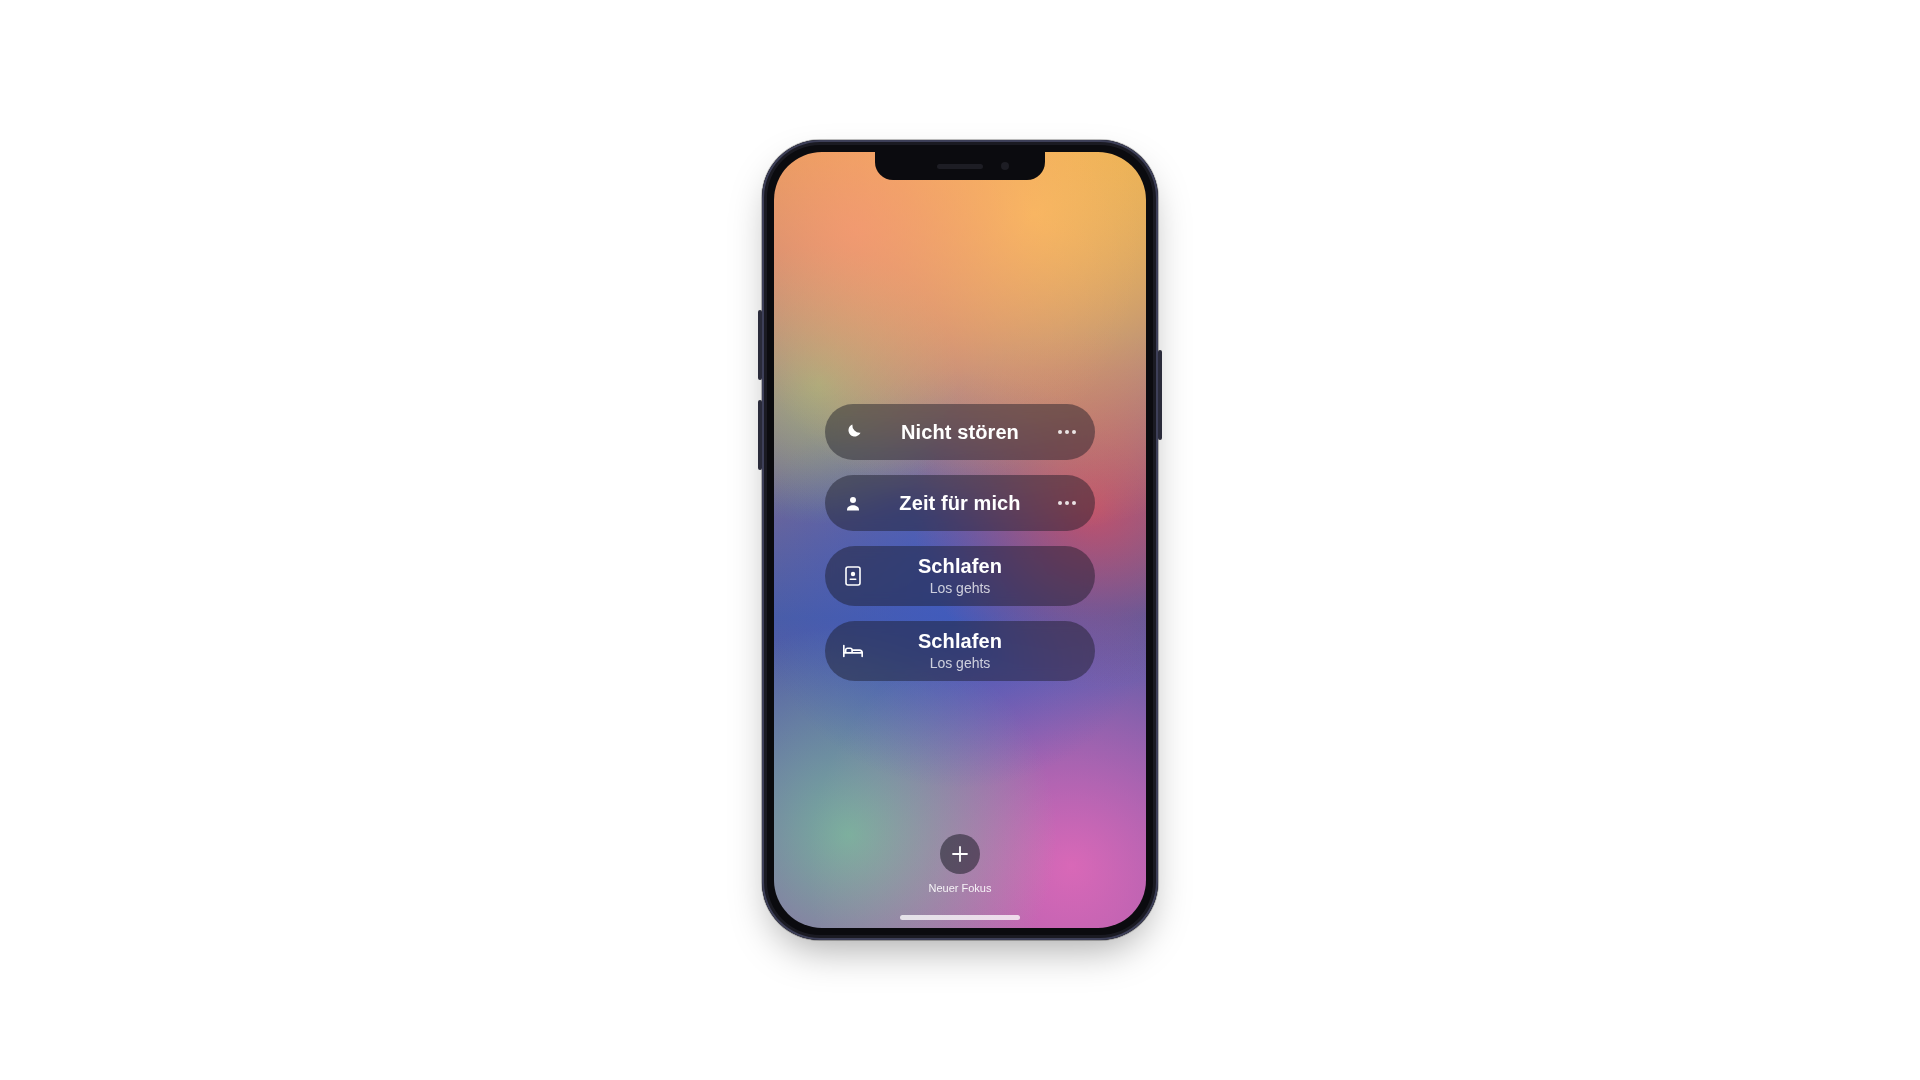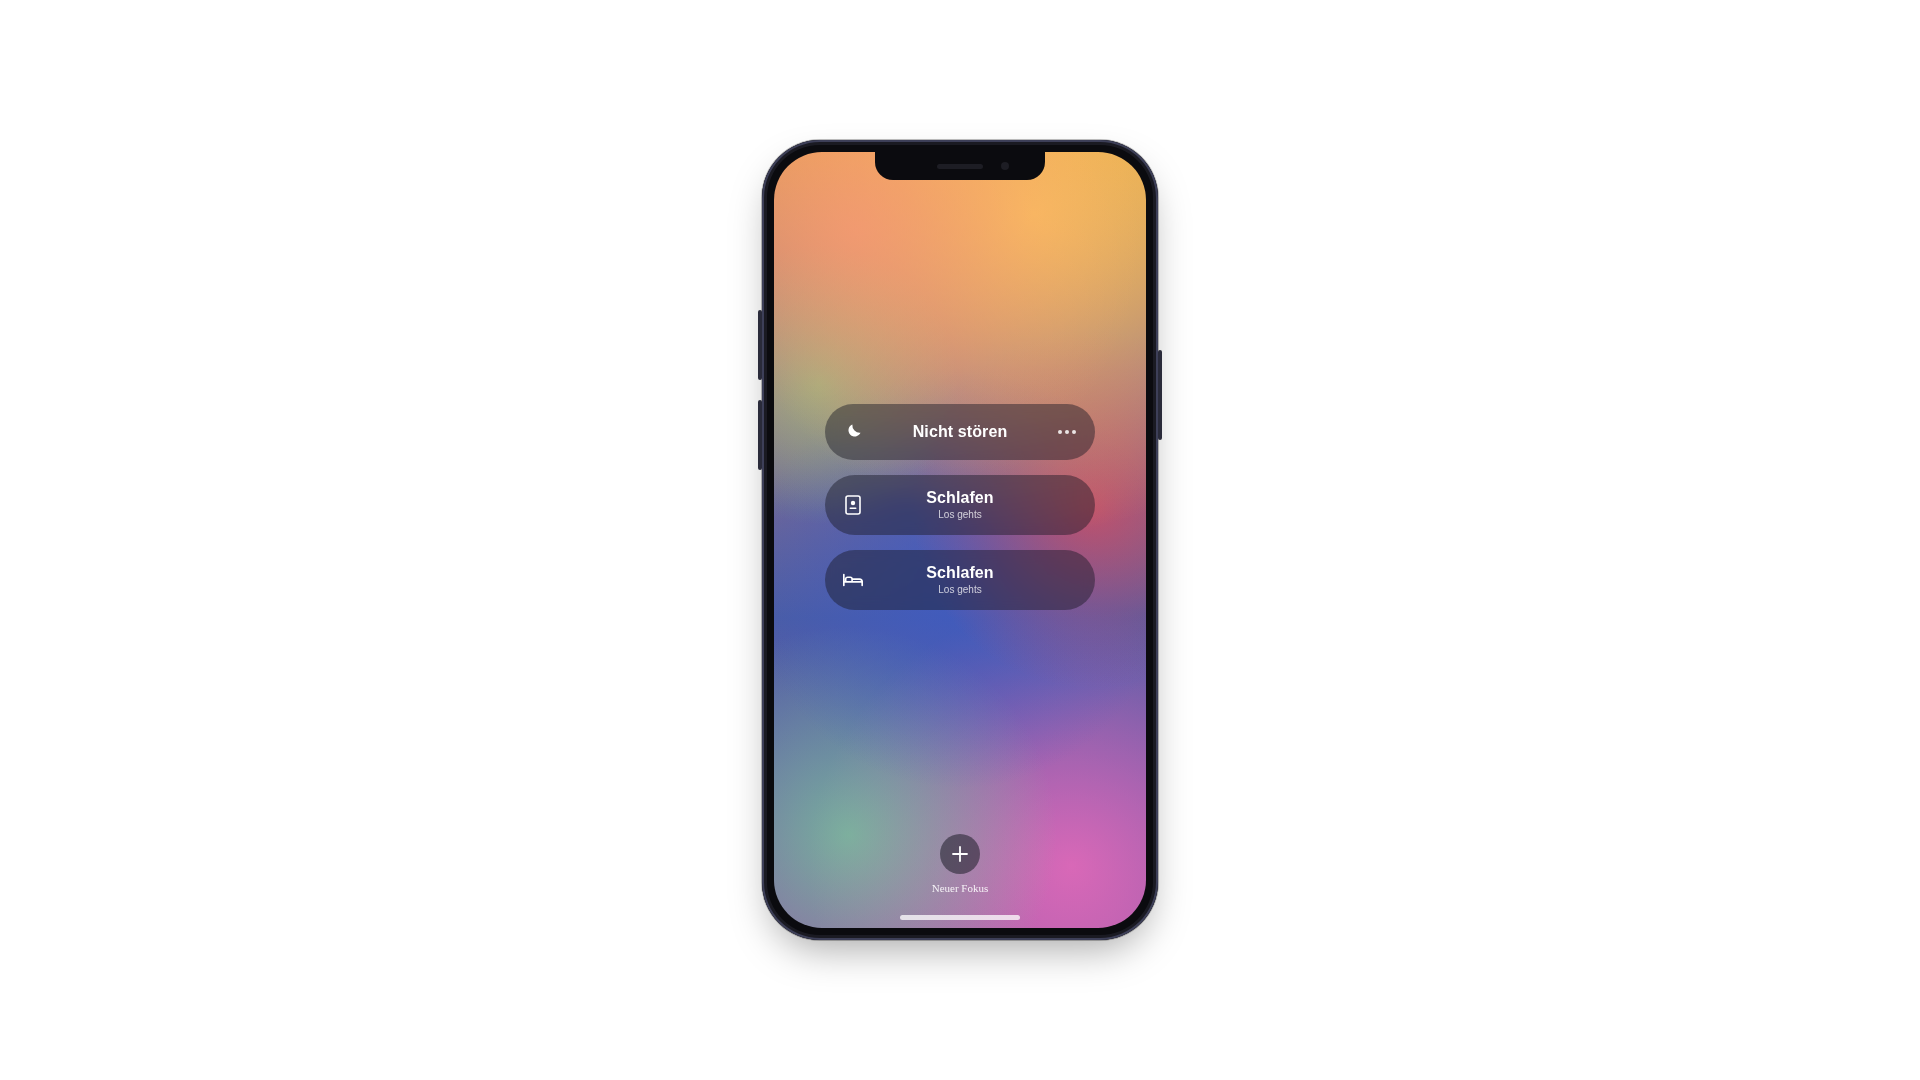--- a/index.html
+++ b/index.html
@@ -127,26 +127,26 @@
     .fi-text{
       flex:1;
       text-align:center;
       display:flex;
       flex-direction:column;
       line-height:1.15;
       padding-right:56px; 
     }
     .focus-item.has-more .fi-text{ padding-right:0; }
     .fi-label{
-      font-size:16px;
+      font-size:20px;
       font-weight:600;
       letter-spacing:.1px;
     }
     .fi-sub{
-      font-size:10px;
+      font-size:14px;
       opacity:.75;
       margin-top:2px;
       font-weight:500;
     }
     .fi-more{
       width:56px;
       flex:none;
       display:flex;
       align-items:center;
       justify-content:center;
@@ -154,21 +154,20 @@
     .fi-more svg{ opacity:.85; }
 
     .new-focus{
       position:absolute;
       bottom:34px;
       left:0; right:0;
       display:flex;
       flex-direction:column;
       align-items:center;
       color:#fff;
-      font-family:Liberation Serif, serif;
     }
     .nf-btn{
       width:40px; height:40px;
       border-radius:50%;
       background: rgba(30,30,40,.55);
       display:flex; align-items:center; justify-content:center;
       margin-bottom:8px;
     }
     .nf-label{
       font-size:11px;
@@ -213,20 +212,38 @@
             </span>
             <span class="fi-more">
               <svg width="20" height="6" viewBox="0 0 20 6" fill="#fff">
                   <circle cx="3" cy="3" r="2"></circle>
                   <circle cx="10" cy="3" r="2"></circle>
                   <circle cx="17" cy="3" r="2"></circle>
                 </svg>
             </span>
           </div>
 
+          <div class="focus-item has-more">
+            <span class="fi-icon">
+              <svg width="18" height="18" viewBox="0 0 24 24" fill="#fff">
+                  <circle cx="12" cy="8" r="4"></circle>
+                  <path d="M4 21c0-4 4-6 8-6s8 2 8 6v1H4z"></path>
+                </svg>
+            </span>
+            <span class="fi-text">
+              <span class="fi-label">Zeit für mich</span>
+            </span>
+            <span class="fi-more">
+              <svg width="20" height="6" viewBox="0 0 20 6" fill="#fff">
+                  <circle cx="3" cy="3" r="2"></circle>
+                  <circle cx="10" cy="3" r="2"></circle>
+                  <circle cx="17" cy="3" r="2"></circle>
+                </svg>
+            </span>
+          </div>
 
           <div class="focus-item setup">
             <span class="fi-icon">
               <svg width="16" height="20" viewBox="0 0 16 20" fill="#fff">
                   <rect x="1" y="1" width="14" height="18" rx="2" fill="none" stroke="#fff" stroke-width="1.6"></rect>
                   <circle cx="8" cy="8" r="2.2"></circle>
                   <rect x="4.5" y="12.5" width="7" height="1.6" rx=".8"></rect>
                 </svg>
             </span>
             <span class="fi-text">

